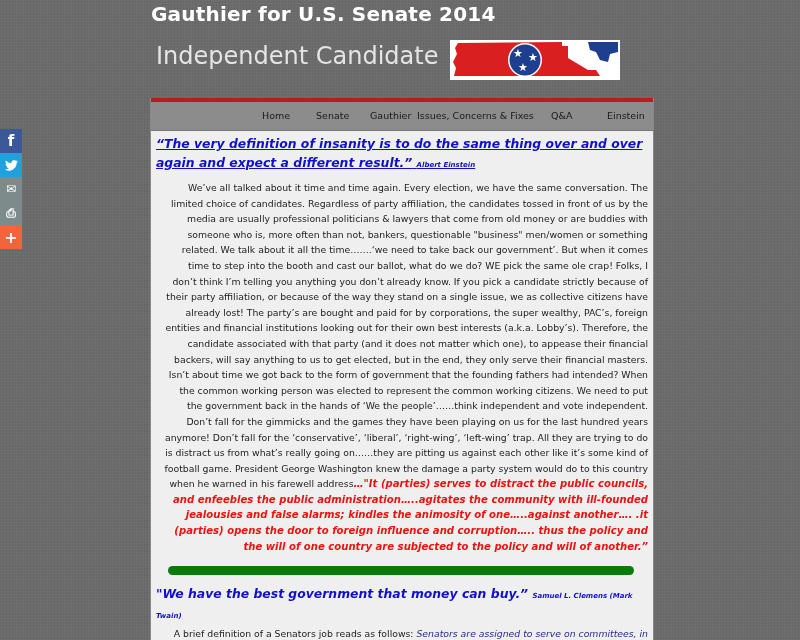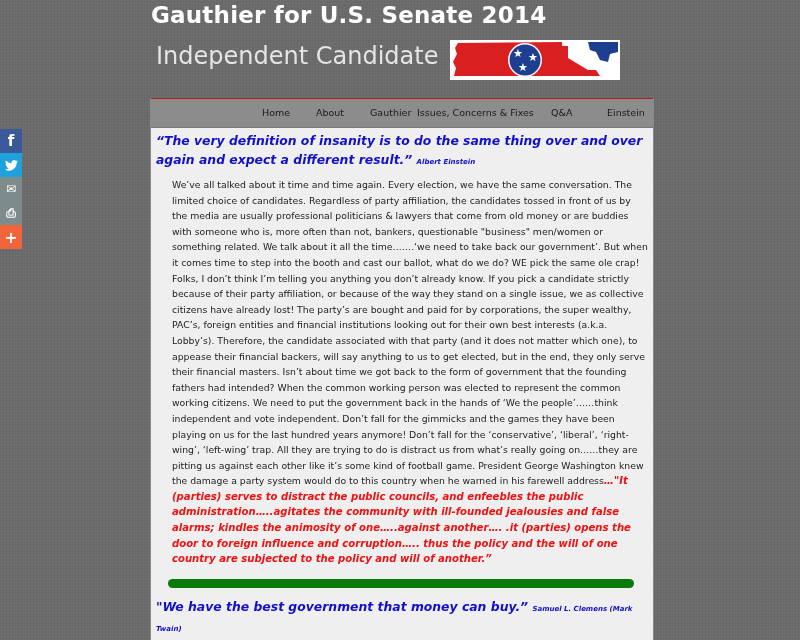--- a/index.html
+++ b/index.html
@@ -7,50 +7,50 @@
     width:800px; height:640px; overflow:hidden; position:relative;
     background:#6b6b6b;
     background-image:
       repeating-linear-gradient(0deg, rgba(255,255,255,0.03) 0 1px, transparent 1px 3px),
       repeating-linear-gradient(90deg, rgba(0,0,0,0.04) 0 1px, transparent 1px 3px);
     font-family:"DejaVu Sans", sans-serif;
   }
   .site-title {
     position:absolute; left:151px; top:2px; margin:0;
     font-family:"DejaVu Sans", sans-serif; font-weight:bold;
-    font-size:23px; color:#ffffff; letter-spacing:0.2px; white-space:nowrap;
+    font-size:20px; color:#ffffff; letter-spacing:0.2px; white-space:nowrap;
   }
   .subtitle {
     position:absolute; left:156px; top:42px;
     font-family:"DejaVu Sans", sans-serif; font-size:24px; color:#e5e5e5; white-space:nowrap;
   }
   .tn-banner {
     position:absolute; left:450px; top:40px; width:170px; height:40px; background:#fff;
   }
   .page {
     position:absolute; left:150px; top:98px; width:502px; height:560px;
     background:#efefef; border-left:1px solid #8a8a8a; border-right:1px solid #8a8a8a;
   }
   .nav {
     height:28px; background:#8c8c8c;
-    border-top:1px solid #b91c1c; border-bottom:1px solid #777;
+    border-top:4px solid #b91c1c; border-bottom:1px solid #777;
     position:relative;
   }
   .nav a {
     position:absolute; top:8px; font-size:9.5px; color:#1a1a1a; text-decoration:none;
     font-family:"DejaVu Sans", sans-serif; white-space:nowrap;
   }
   .content { padding:0 5px 0 5px; }
   .quote1 {
     margin:3px 0 0 0; color:#1010cc; font-weight:bold; font-style:italic;
-    font-size:12.4px; line-height:19px;
+    font-size:12.4px; line-height:19px;text-decoration:underline;
   }
   .attr { font-size:7px; font-weight:bold; font-style:italic; color:#1010cc; }
   .body-text {
-    margin:5px 0 0 16px; color:#222; font-size:9.3px; line-height:15.6px;
+    margin:5px 0 0 8px; color:#222; font-size:9.3px; line-height:15.6px;text-align:right;
   }
   .red-quote { color:#ee1111; font-weight:bold; font-style:italic; font-size:10.1px; }
   .green-bar {
     margin:12px 14px 0 12px; height:9px; background:#0a7a0a; border-radius:5px;
   }
   .quote2 {
     margin:10px 0 0 0; color:#1010cc; font-weight:bold; font-style:italic;
     font-size:12.4px; line-height:18px;
   }
   .def { color:#2a2a8a; font-style:italic; }
@@ -95,21 +95,21 @@
     <span>⎙</span>
   </div>
   <div class="share" style="top:225px;background:#f2643c;font-size:16px;">
     <span>+</span>
   </div>
 </div>
 
 <div class="page">
   <nav class="nav">
     <a href="#" style="left:111px">Home</a>
-    <a href="#" style="left:165px">About</a>
+    <a href="#" style="left:165px">Senate</a>
     <a href="#" style="left:219px">Gauthier</a>
     <a href="#" style="left:266px">Issues, Concerns &amp; Fixes</a>
     <a href="#" style="left:400px">Q&amp;A</a>
     <a href="#" style="left:456px">Einstein</a>
   </nav>
 
   <div class="content">
     <p class="quote1">
       <span>“The very definition of insanity is to do the same thing over and over again and expect a different result.”</span>
       <span class="attr">Albert Einstein</span>

